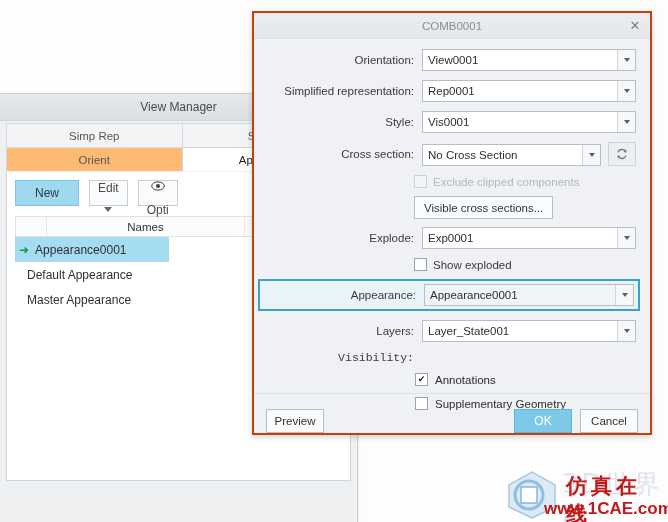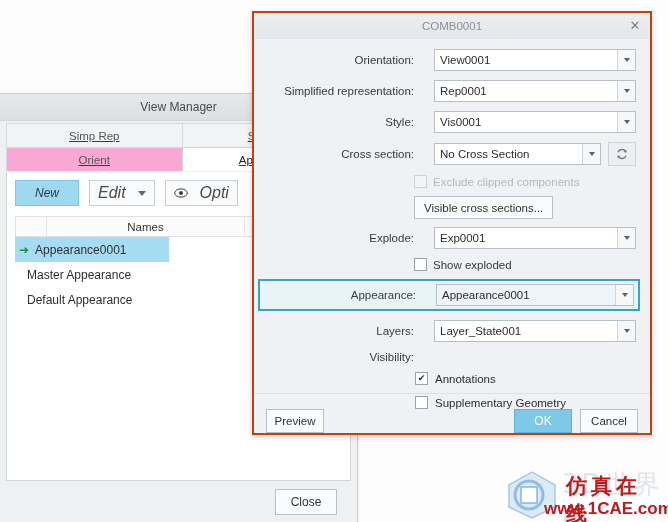--- a/index.html
+++ b/index.html
@@ -31,49 +31,48 @@
     border:1px solid #c9cfd6;
     box-shadow:0 1px 3px rgba(0,0,0,.12);
   }
   .vm-title{
     height:26px;background:linear-gradient(#e6e8ea,#dcdfe2);
     border-bottom:1px solid #d2d6da;
     display:flex;align-items:center;justify-content:center;
     font-size:12px;color:#4a4a4a;
   }
   .vm-tabs-row{
-    display:flex;height:24px;margin:2px 0 0 6px;text-decoration:underline;
+    display:flex;height:24px;margin:2px 0 0 6px;
   }
   .vm-tab{
     flex:1;display:flex;align-items:center;justify-content:center;
     background:#f2f3f5;border:1px solid #d6dade;border-bottom:none;
     font-size:11.5px;color:#555;margin-right:-1px;
   }
-  .vm-tab.row2{background:#f9a8d4;}
+  .vm-tab.row2{background:#fdba74;}
   .vm-tab.active{background:#ffffff;color:#222;font-weight:normal;border-color:#cfd4d9;}
   .vm-tabs-row.second{margin-top:0;}
 
   .vm-body{
     position:absolute;left:6px;top:78px;right:6px;bottom:42px;
     background:#ffffff;border:1px solid #cfd4d9;border-top:none;
   }
   .vm-toolbar{
     height:34px;display:flex;align-items:center;gap:10px;
     padding:4px 8px 0 8px;
-    font-style:italic;
   }
   .btn-new{
     min-width:42px;height:24px;padding:0 10px;
     background:#9fd9f0;border:1px solid #79c6e6;
     display:flex;align-items:center;justify-content:center;
     font-size:12px;color:#2c3b42;
   }
   .btn-plain{
     height:24px;padding:0 8px;background:#fafbfc;border:1px solid #c9ced4;
-    display:flex;align-items:center;gap:12px;font-size:16px;color:#4a4a4a;
+    display:flex;align-items:center;gap:12px;font-size:12px;color:#4a4a4a;flex-direction:column;
   }
   .caret{
     width:0;height:0;border-left:4px solid transparent;border-right:4px solid transparent;
     border-top:5px solid #666;display:inline-block;
   }
   .eye{display:inline-block;width:14px;height:10px;position:relative;}
   .eye svg{display:block;}
 
   .names-header{
     margin:6px 8px 0 8px;height:19px;border:1px solid #dfe3e7;
@@ -117,26 +116,26 @@
     display:flex;align-items:center;justify-content:center;position:relative;
     font-size:11.5px;color:#8b8f95;
   }
   .dlg-close{
     position:absolute;right:6px;top:4px;width:18px;height:17px;
     display:flex;align-items:center;justify-content:center;
     font-size:13px;color:#7b7f85;
   }
   .dlg-body{padding:10px 14px 0 8px;}
 
-  .frow{display:flex;align-items:center;margin-bottom:9px;gap:12px;}
+  .frow{display:flex;align-items:center;margin-bottom:9px;}
   .flabel{
     width:152px;text-align:right;padding-right:8px;
     font-size:11.5px;color:#3a3a3a;white-space:nowrap;
   }
-  .fctl{flex:1;display:flex;align-items:center;}
+  .fctl{flex:1;display:flex;align-items:flex-end;}
   .combo{
     flex:1;height:20px;background:#ffffff;border:1px solid #b7bec6;
     display:flex;align-items:center;position:relative;
   }
   .combo .val{padding-left:5px;font-size:11.5px;color:#2d2d2d;flex:1;}
   .combo .arrow{
     width:17px;height:100%;border-left:1px solid #cfd5db;background:#f6f7f9;
     display:flex;align-items:center;justify-content:center;
   }
   .combo .arrow i{
@@ -164,21 +163,21 @@
   .chk.disabled{border-color:#cbd1d7;background:#f3f4f6;}
   .dim{color:#b3b8be;}
 
   .hl-wrap{
     border:2px solid #3aa3c4;margin:0 -4px 9px -4px;padding:3px 4px 3px 4px;
     background:#e9f4f9;
   }
   .hl-wrap .frow{margin-bottom:0;}
   .hl-wrap .combo{background:#eef4f8;}
 
-  .vis-label{width:152px;text-align:right;padding-right:8px;font-size:11.5px;color:#3a3a3a;}
+  .vis-label{width:152px;text-align:right;padding-right:8px;font-size:11.5px;color:#3a3a3a;font-family:Liberation Mono, monospace;}
   .vis-row{display:flex;align-items:center;margin-bottom:9px;}
   .vis-items{padding-left:1px;}
   .vis-item{display:flex;align-items:center;gap:7px;margin-bottom:11px;font-size:11.5px;color:#2d2d2d;}
   .vis-offset{margin-left:152px;}
 
   .dlg-sep{position:absolute;left:0;right:0;bottom:39px;height:1px;background:#dde1e6;}
   .dlg-footer{
     position:absolute;left:0;right:0;bottom:0;height:39px;
     display:flex;align-items:flex-end;padding:0 12px;
   }
@@ -276,34 +275,29 @@
       </div>
       <div class="col-c"></div>
     </div>
 
     <div class="names-list">
       <div class="name-row selected">
         <span class="arrow-ico">➜</span>
         <span class="label">Appearance0001</span>
       </div>
       <div class="name-row plain">
+        <span class="label">Default Appearance</span>
+      </div>
+      <div class="name-row plain">
         <span class="label">Master Appearance</span>
       </div>
-      <div class="name-row plain">
-        <span class="label">Default Appearance</span>
-      </div>
-    </div>
-
-  </div>
-
-  <div class="vm-footer">
-    <div class="btn-close">
-      <span>Close</span>
-    </div>
-  </div>
+    </div>
+
+  </div>
+
 </div>
 
 <div class="dlg">
 
   <div class="dlg-title">
     <span>COMB0001</span>
     <span class="dlg-close">✕</span>
   </div>
 
   <div class="dlg-body">

